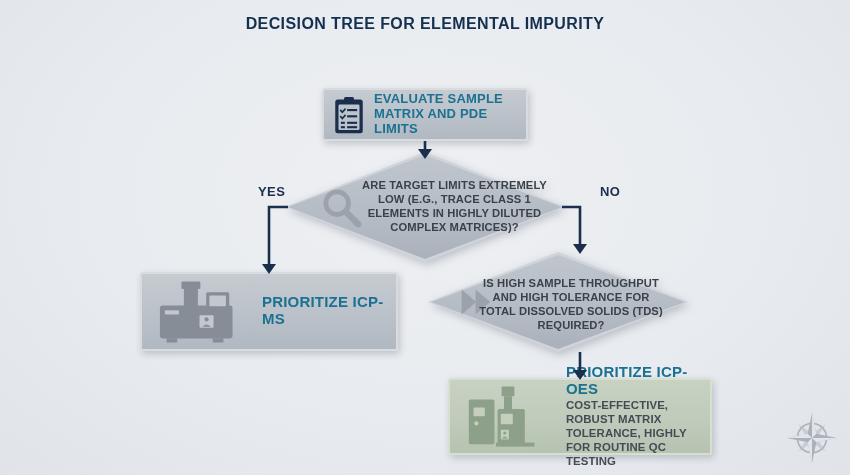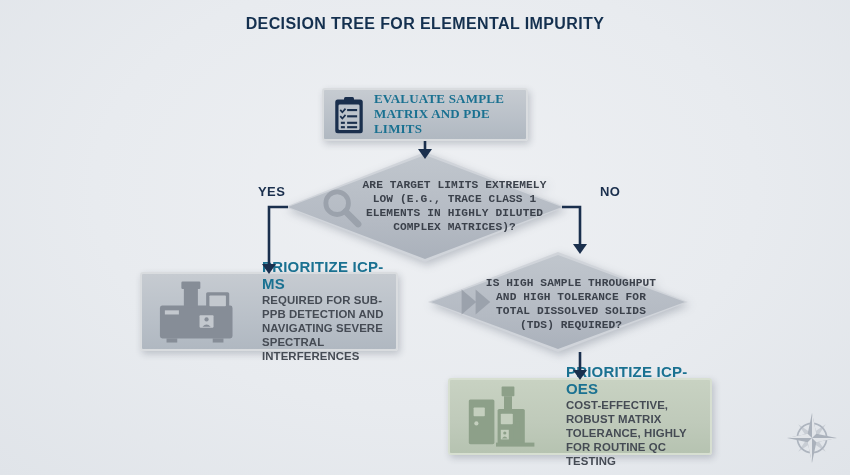--- a/index.html
+++ b/index.html
@@ -38,21 +38,21 @@
   
   .diamond{position:absolute;z-index:2;filter:drop-shadow(2px 3px 4px rgba(40,50,70,.25));}
   .diamond .shape-outer,.diamond .shape-inner{
     position:absolute;clip-path:polygon(50% 0,100% 50%,50% 100%,0 50%);
   }
   .diamond .shape-outer{left:0;top:0;width:100%;height:100%;background:#d0d4da;}
   .diamond .shape-inner{left:3px;top:3px;width:calc(100% - 6px);height:calc(100% - 6px);
     background:linear-gradient(180deg,#c0c6cd 0%,#b4bac3 65%,#aab1bb 100%);}
   .diamond .q{
     position:absolute;z-index:2;text-align:center;
-    font-size:11.2px;font-weight:700;line-height:1.25;color:#3b414b;letter-spacing:.1px;font-family:Liberation Mono, monospace;
+    font-size:11.2px;font-weight:700;line-height:1.25;color:#3b414b;letter-spacing:.1px;
   }
   .diamond .d-icon{position:absolute;z-index:1;opacity:.85;}
   .d1{left:285px;top:152px;width:280px;height:110px;}
   .d1 .q{left:72px;top:26px;width:195px;}
   .d1 .d-icon{left:36px;top:35px;}
   .d2{left:428px;top:252px;width:260px;height:100px;}
   .d2 .q{left:48px;top:24px;width:190px;}
   .d2 .d-icon{left:32px;top:36px;}
   
   .branch-label{position:absolute;z-index:4;font-size:13px;font-weight:700;color:#1a2f4d;letter-spacing:.4px;}
@@ -96,21 +96,21 @@
           <rect x="10.5" y="10.2" width="8" height="1.7"></rect>
           <path d="M5.5 15.4 l1.2 1.4 2-2.4 1 .9 -3 3.4 -2.2-2.4z"></path>
           <rect x="10.5" y="15.2" width="8" height="1.7"></rect>
           <rect x="5.5" y="20.4" width="3.2" height="1.7"></rect>
           <rect x="10.5" y="20.4" width="8" height="1.7"></rect>
           <rect x="5.5" y="23.9" width="3.2" height="1.7"></rect>
           <rect x="10.5" y="23.9" width="8" height="1.7"></rect>
         </g>
       </svg>
     </span>
-    <div class="txt" style="padding-left:10px;font-family:Liberation Serif, serif;">
+    <div class="txt" style="padding-left:10px;">
       <div class="node-title" style="max-width:155px;">EVALUATE SAMPLE MATRIX AND PDE LIMITS</div>
     </div>
   </div>
 
   <div class="diamond d1">
     <div class="shape-outer"></div>
     <div class="shape-inner"></div>
     <span class="d-icon">
       <svg width="42" height="42" viewBox="0 0 26 26">
         <circle cx="10" cy="10" r="7" fill="none" stroke="#979ea8" stroke-width="3"></circle>
@@ -138,21 +138,20 @@
         <rect x="64" y="20" width="20" height="13" rx="1" fill="#c3c8ce"></rect>
         <rect x="52" y="44" width="17" height="15" rx="1" fill="#c3c8ce"></rect>
         <g fill="#868d97">
           <circle cx="60.5" cy="49" r="2.6"></circle>
           <path d="M55.5 58 q5-6 10 0 z"></path>
         </g>
       </svg>
     </span>
     <div class="txt" style="padding-left:8px;">
       <div class="outcome-title">PRIORITIZE ICP-MS</div>
-      <div class="node-desc">REQUIRED FOR SUB-PPB DETECTION AND NAVIGATING SEVERE SPECTRAL INTERFERENCES</div>
     </div>
   </div>
 
   <div class="diamond d2">
     <div class="shape-outer"></div>
     <div class="shape-inner"></div>
     <span class="d-icon">
       <svg width="34" height="28" viewBox="0 0 24 20">
         <polygon points="1,1 1,19 11.5,10" fill="#979ea8"></polygon>
         <polygon points="11,1 11,19 21.5,10" fill="#979ea8"></polygon>

